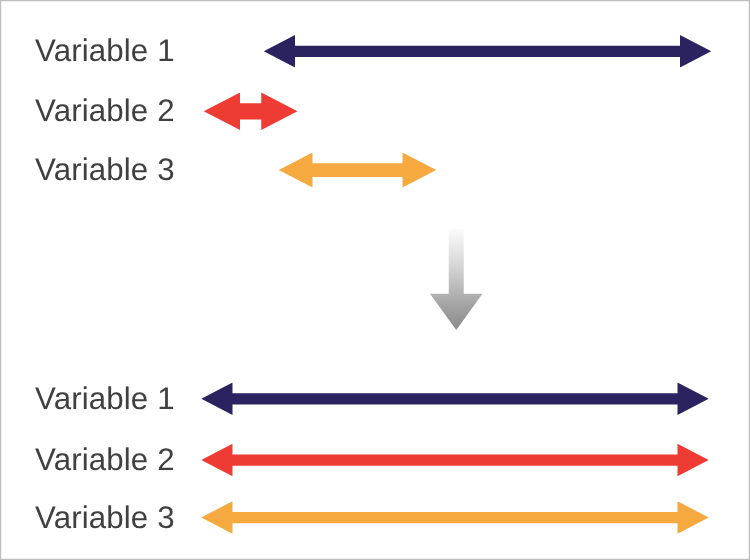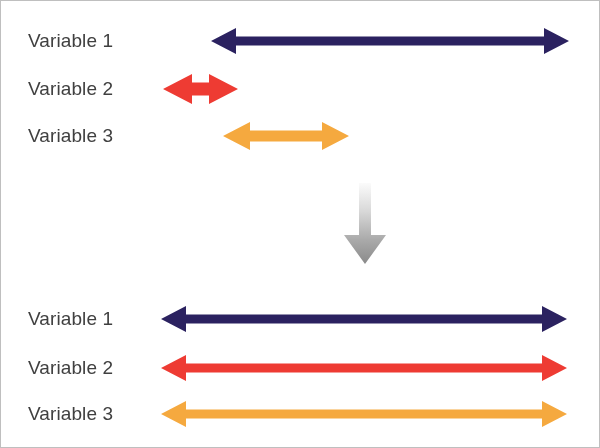--- a/index.html
+++ b/index.html
@@ -30,21 +30,21 @@
     left: 0;
     width: 600px;
     height: 40px;
   }
   .row-label {
     position: absolute;
     left: 27px;
     top: 0;
     height: 40px;
     line-height: 40px;
-    font-size: 19px;
+    font-size: 25px;
     color: #404040;
     letter-spacing: 0.1px;
     white-space: nowrap;
   }
   .arrow-wrap {
     position: absolute;
     top: 0;
     height: 40px;
   }
   .arrow-svg { display: block; }

